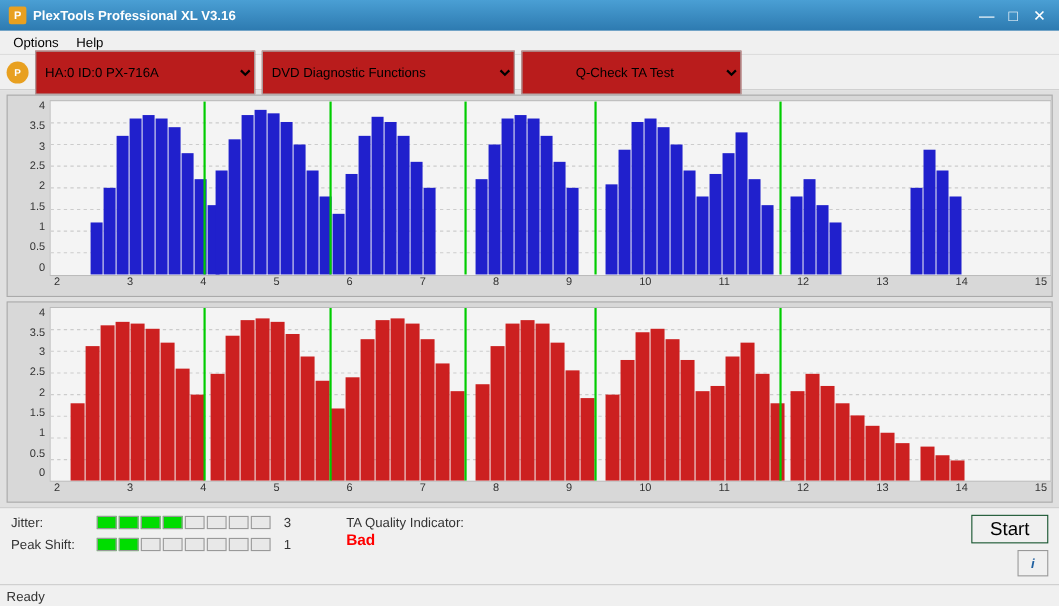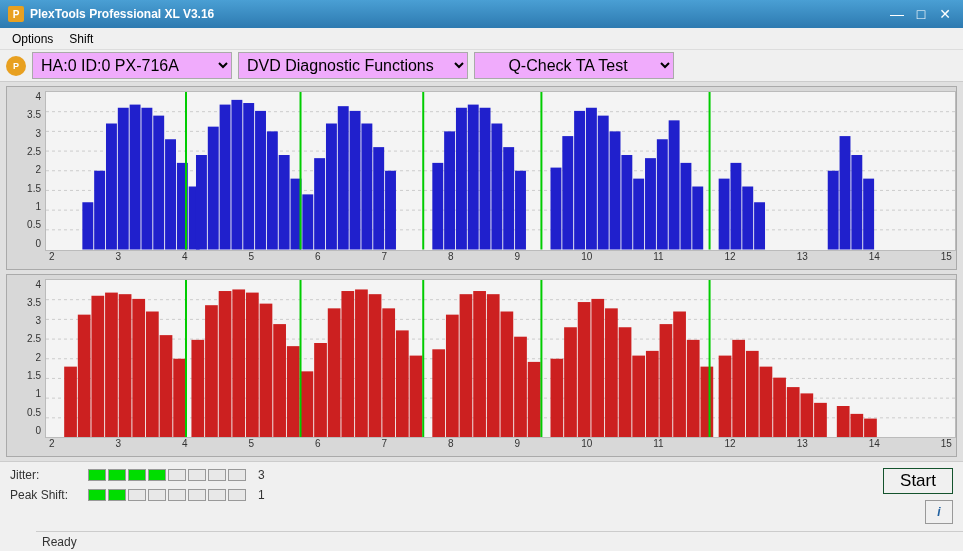--- a/index.html
+++ b/index.html
@@ -85,25 +85,25 @@
       border-radius: 50%;
       display: flex;
       align-items: center;
       justify-content: center;
       font-size: 9px;
       color: white;
       font-weight: bold;
       flex-shrink: 0;
     }
     .toolbar select {
-      font-size: 16px;
+      font-size: 12px;
       border: 1px solid #aaa;
-      background: #f0abfc;
+      background: #b91c1c;
       padding: 2px 4px;
-      height: 27px;
+      height: 40px;
     }
     .select-drive { width: 200px; }
     .select-function { width: 230px; }
     .select-test { width: 200px; text-align: center; }
     .chart-container {
       background: #d8d8d8;
       border: 1px solid #aaa;
       position: relative;
       flex: 1;
     }
@@ -197,21 +197,20 @@
     }
     .status-bar {
       background: #f0f0f0;
       border-top: 1px solid #ccc;
       padding: 2px 6px;
       font-size: 12px;
       color: #333;
       height: 20px;
       display: flex;
       align-items: center;
-      margin-left: 36px;
     }
     .main-content {
       display: flex;
       flex-direction: column;
       height: calc(551px - 28px - 22px - 32px - 70px - 20px);
     }
   </style>
 </head>
 <body>
 
@@ -222,21 +221,21 @@
   </div>
   <div class="title-bar-controls">
     <button class="title-bar-btn">—</button>
     <button class="title-bar-btn">□</button>
     <button class="title-bar-btn">✕</button>
   </div>
 </div>
 
 <div class="menu-bar">
   <span class="menu-item">Options</span>
-  <span class="menu-item">Shift</span>
+  <span class="menu-item">Help</span>
 </div>
 
 <div class="toolbar">
   <div class="toolbar-icon">P</div>
   <select class="select-drive"><option>HA:0 ID:0  PX-716A</option></select>
   <select class="select-function"><option>DVD Diagnostic Functions</option></select>
   <select class="select-test"><option>Q-Check TA Test</option></select>
 </div>
 
 <div class="main-content" style="display:flex;flex-direction:column;gap:4px;background:#e0e0e0;padding:4px 6px;flex:1;">
@@ -504,20 +503,24 @@
         <div class="meter-block empty"></div>
         <div class="meter-block empty"></div>
         <div class="meter-block empty"></div>
         <div class="meter-block empty"></div>
         <div class="meter-block empty"></div>
       </div>
       <span class="meter-value">1</span>
     </div>
   </div>
 
+  <div class="ta-quality-section" style="margin-left:30px;">
+    <div style="font-size:12px;color:#333;">TA Quality Indicator:</div>
+    <div style="font-size:14px;font-weight:bold;color:red;">Bad</div>
+  </div>
 
   <div class="start-btn-section">
     <button class="start-btn">Start</button>
     <button class="info-btn">
       <span style="color:#2060a0;font-weight:bold;font-style:italic;">i</span>
     </button>
   </div>
 </div>
 
 <div class="status-bar">

